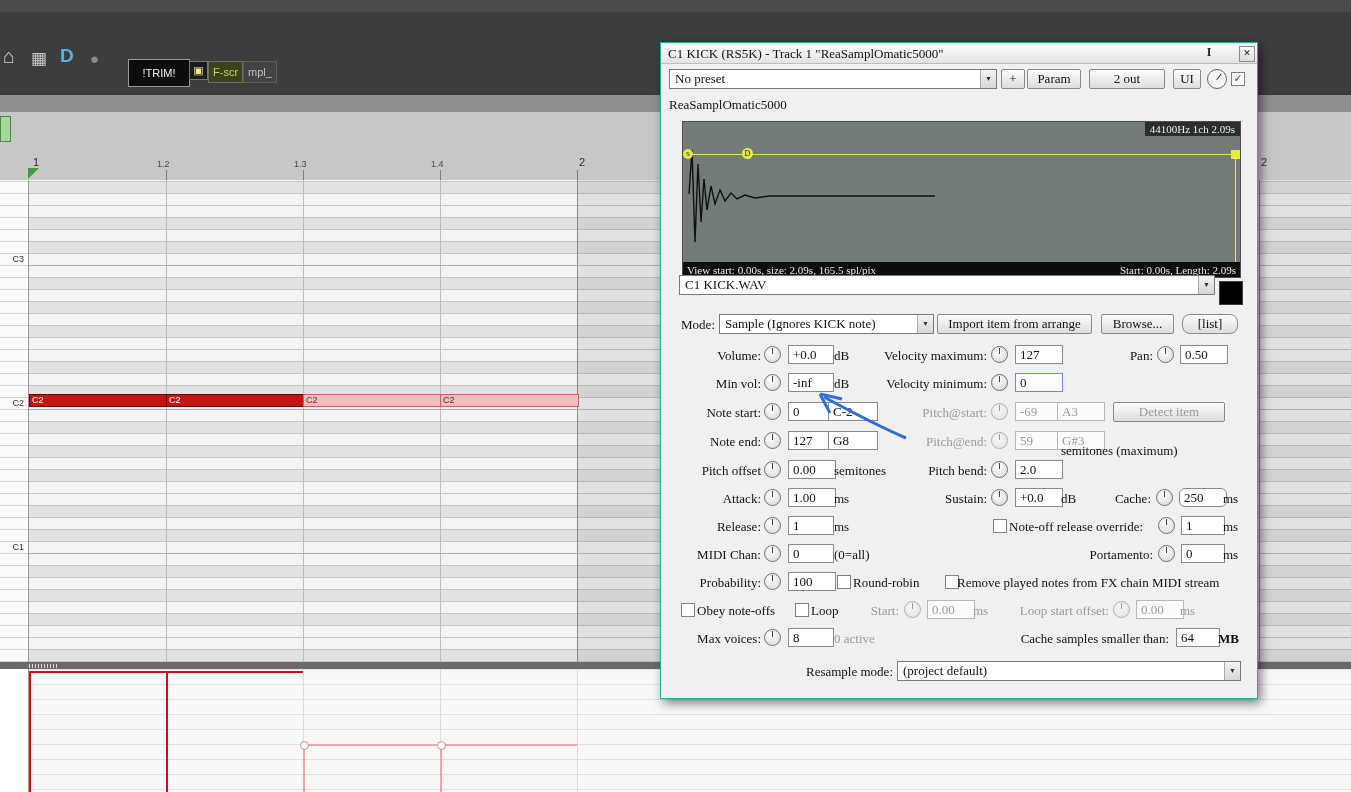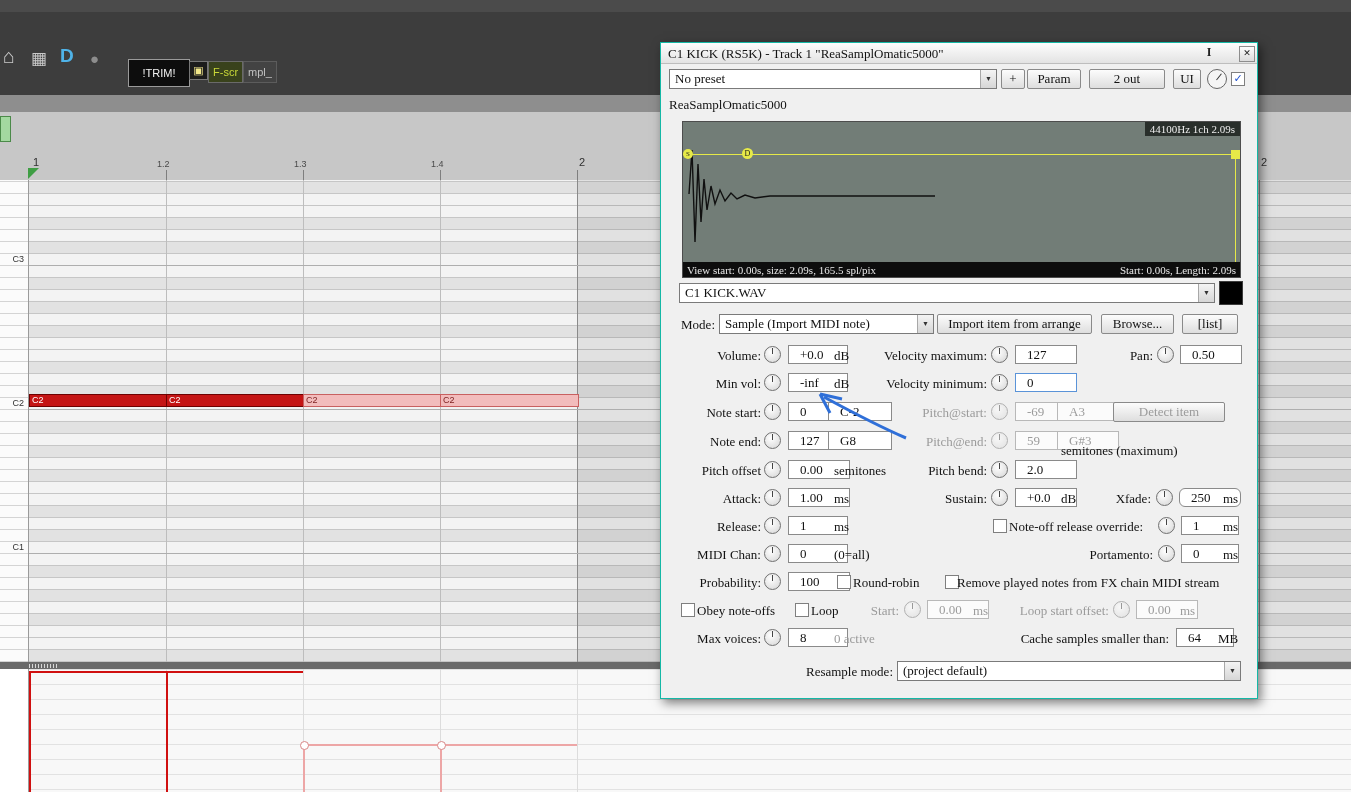--- a/index.html
+++ b/index.html
@@ -97,21 +97,21 @@
              transform:rotate(38deg);transform-origin:bottom;}
   .cb{position:absolute;width:12px;height:12px;background:#fff;border:1px solid #7f7f7f;}
   .cb .ck{display:block;font-size:11px;line-height:11px;text-align:center;color:#1e4fd0;}
   .plabel{position:absolute;text-align:right;white-space:nowrap;}
   .llabel{position:absolute;text-align:left;white-space:nowrap;}
   .gray{color:#9b9b9b;}
   .knob{position:absolute;width:15px;height:15px;border:1px solid #707070;border-radius:50%;
         background:radial-gradient(circle at 40% 35%,#ffffff,#d4d4d4);}
   .knob:after{content:"";position:absolute;left:7px;top:1px;width:1px;height:6px;background:#444;}
   .knob.g{opacity:.5;}
-  .field{position:absolute;height:17px;background:#fff;border:1px solid #8a8a8a;padding:0 11px;
+  .field{position:absolute;height:17px;background:#fff;border:1px solid #8a8a8a;padding:0 4px;
          display:flex;align-items:center;white-space:nowrap;}
   .field.g{color:#9b9b9b;background:#fbfbfb;border-color:#b8b8b8;}
   .field.focus{border:1px solid #5a93d8;}
   .unit{position:absolute;white-space:nowrap;}
 
   
   #wavebox{position:absolute;left:21px;top:78px;width:557px;height:155px;background:#727d77;
            border:1px solid #4d4d4d;}
   #waveinfo{position:absolute;right:0;top:0;height:14px;line-height:14px;background:rgba(22,28,24,.8);
             color:#eee;font-size:11px;padding:0 5px;}
@@ -228,34 +228,34 @@
       <div id="envvline"></div>
       <span class="envmark" style="left:0;top:27px;width:10px;height:10px;font-size:7px;line-height:10px;">S</span>
       <span class="envmark" style="left:59px;top:26px;width:11px;height:11px;font-size:8px;line-height:11px;">D</span>
       <span class="envmark" style="left:548px;top:28px;width:9px;height:9px;border-radius:0;"></span>
       <div id="waverange">
         <span>View start: 0.00s, size: 2.09s, 165.5 spl/pix</span>
         <span>Start: 0.00s, Length: 2.09s</span>
       </div>
     </div>
 
-    <div class="combo" style="left:18px;top:240px;width:534px;">
+    <div class="combo" style="left:18px;top:232px;width:534px;">
       <span class="txt">C1 KICK.WAV</span>
       <span class="arr">▼</span>
     </div>
     <div id="peekbox"></div>
 
     <span class="plabel" style="left:0px;top:274px;width:54px;">Mode:</span>
     <div class="combo" style="left:58px;top:271px;width:213px;">
-      <span class="txt">Sample (Import MIDI note)</span>
+      <span class="txt">Sample (Ignores KICK note)</span>
       <span class="arr">▼</span>
     </div>
     <div class="wbtn" style="left:276px;top:271px;width:153px;">Import item from arrange</div>
     <div class="wbtn" style="left:440px;top:271px;width:71px;">Browse...</div>
-    <div class="wbtn" style="left:521px;top:271px;width:54px;">[list]</div>
+    <div class="wbtn" style="left:521px;top:271px;width:54px;border-radius:8px;">[list]</div>
 
     <span class="plabel" style="left:0;width:100px;top:305px;">Volume:</span>
     <span class="knob" style="left:103px;top:303px;"></span>
     <span class="field" style="left:127px;top:302px;width:36px;">+0.0</span>
     <span class="unit" style="left:173px;top:305px;">dB</span>
     <span class="plabel" style="left:180px;width:146px;top:305px;">Velocity maximum:</span>
     <span class="knob" style="left:330px;top:303px;"></span>
     <span class="field" style="left:354px;top:302px;width:38px;">127</span>
     <span class="plabel" style="left:420px;width:72px;top:305px;">Pan:</span>
     <span class="knob" style="left:496px;top:303px;"></span>
@@ -298,21 +298,21 @@
     <span class="unit" style="left:400px;top:400px;">semitones (maximum)</span>
 
     <span class="plabel" style="left:0;width:100px;top:448px;">Attack:</span>
     <span class="knob" style="left:103px;top:446px;"></span>
     <span class="field" style="left:127px;top:445px;width:38px;">1.00</span>
     <span class="unit" style="left:173px;top:448px;">ms</span>
     <span class="plabel" style="left:180px;width:146px;top:448px;">Sustain:</span>
     <span class="knob" style="left:330px;top:446px;"></span>
     <span class="field" style="left:354px;top:445px;width:38px;">+0.0</span>
     <span class="unit" style="left:400px;top:448px;">dB</span>
-    <span class="plabel" style="left:400px;width:90px;top:448px;">Xfade:</span>
+    <span class="plabel" style="left:400px;width:90px;top:448px;">Cache:</span>
     <span class="knob" style="left:495px;top:446px;"></span>
     <span class="field" style="left:518px;top:445px;width:38px;border-radius:6px;">250</span>
     <span class="unit" style="left:562px;top:448px;">ms</span>
 
     <span class="plabel" style="left:0;width:100px;top:476px;">Release:</span>
     <span class="knob" style="left:103px;top:474px;"></span>
     <span class="field" style="left:127px;top:473px;width:36px;">1</span>
     <span class="unit" style="left:173px;top:476px;">ms</span>
     <span class="cb" style="left:332px;top:476px;"></span>
     <span class="llabel" style="left:348px;top:476px;">Note-off release override:</span>
@@ -349,21 +349,21 @@
     <span class="knob g" style="left:452px;top:558px;"></span>
     <span class="field g" style="left:475px;top:557px;width:38px;">0.00</span>
     <span class="unit gray" style="left:519px;top:560px;">ms</span>
 
     <span class="plabel" style="left:0;width:100px;top:588px;">Max voices:</span>
     <span class="knob" style="left:103px;top:586px;"></span>
     <span class="field" style="left:127px;top:585px;width:36px;">8</span>
     <span class="unit gray" style="left:173px;top:588px;">0 active</span>
     <span class="plabel" style="left:340px;width:168px;top:588px;">Cache samples smaller than:</span>
     <span class="field" style="left:515px;top:585px;width:34px;">64</span>
-    <span class="unit" style="left:557px;top:588px;">MB</span>
+    <span class="unit" style="left:557px;top:588px;font-weight:bold;">MB</span>
 
     <span class="plabel" style="left:120px;width:112px;top:621px;">Resample mode:</span>
     <div class="combo" style="left:236px;top:618px;width:342px;">
       <span class="txt">(project default)</span>
       <span class="arr">▼</span>
     </div>
   </div>
 
   <svg id="arrowlayer">
     <path d="M906,438 C878,426 848,410 824,397" fill="none" stroke="#2f6fd8" stroke-width="3"></path>

